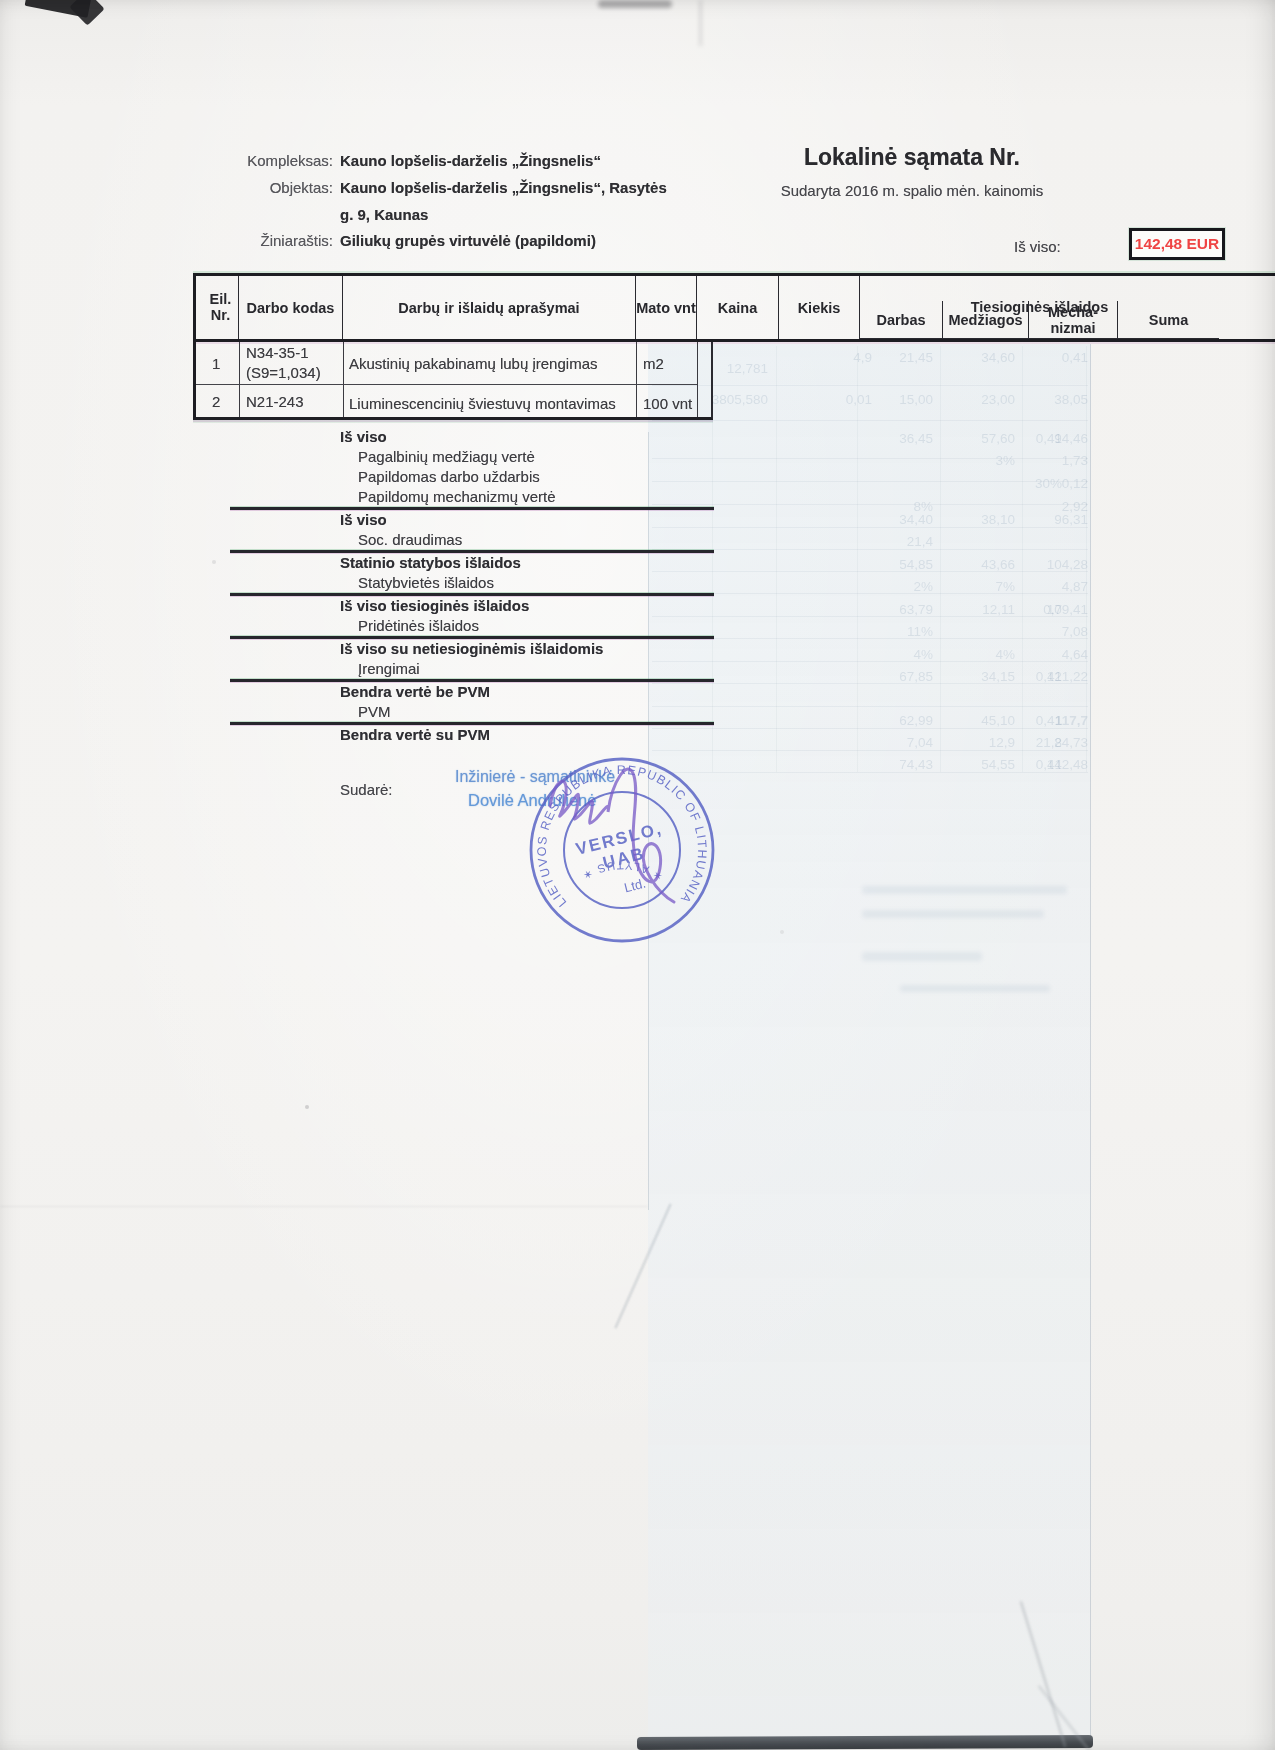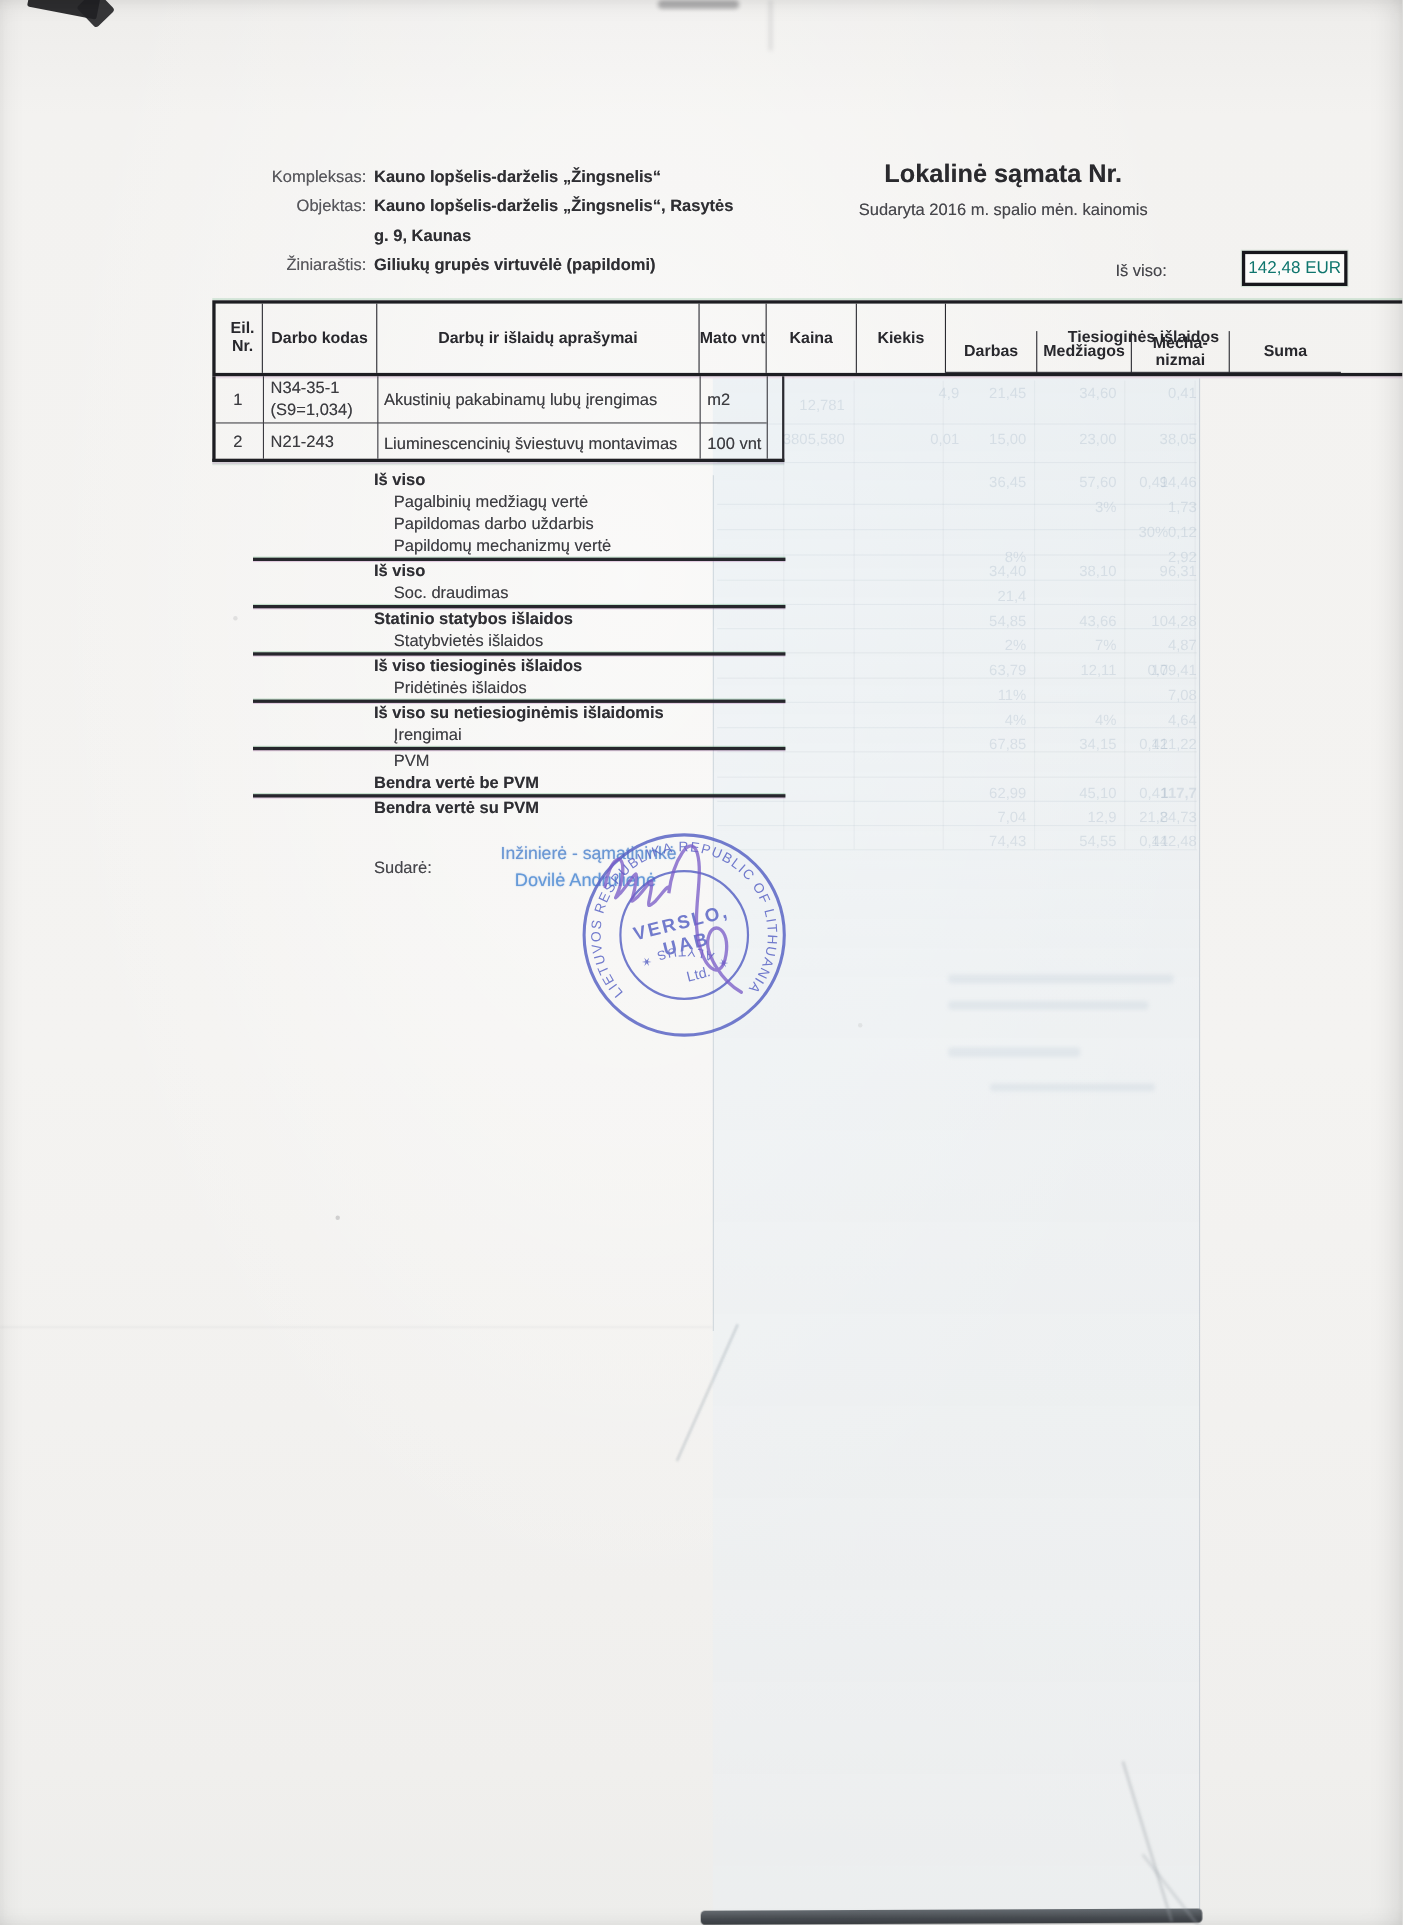--- a/index.html
+++ b/index.html
@@ -45,21 +45,21 @@
   .gvl{position:absolute;top:346px;height:426px;width:1px;background:#7e96ab;opacity:.08;}
   .gbar{position:absolute;background:#9eb2c4;opacity:.18;filter:blur(2px);border-radius:3px;}
 
   
   .hlabel{position:absolute;width:106px;text-align:right;font-size:15px;color:#57575c;}
   .hval{position:absolute;left:340px;font-size:15px;font-weight:bold;color:#2e2e32;}
   .doc-title{left:700px;top:144px;width:424px;text-align:center;font-size:23px;font-weight:bold;color:#2a2a2e;}
   .doc-subtitle{left:700px;top:182px;width:424px;text-align:center;font-size:15px;color:#47474c;}
   .total-label{left:1014px;top:238px;width:108px;text-align:left;font-size:15px;color:#47474c;}
   .total-box{left:1129px;top:228px;width:96px;height:32px;border:3px solid #17171c;background:#fcfcfa;
-    display:flex;align-items:center;justify-content:center;font-size:15.5px;font-weight:normal;color:#0f766e;
+    display:flex;align-items:center;justify-content:center;font-size:15.5px;font-weight:bold;color:#ef4444;
     box-shadow:0 0 0 1px rgba(50,150,90,.15);box-sizing:border-box;}
 
   
   .thead{left:193px;top:273px;width:1168px;height:69px;border:3px solid #1d1d22;box-sizing:border-box;
     box-shadow:0 2px 0 rgba(150,50,150,.12),0 -2px 0 rgba(60,160,95,.18);}
   .thead .cell{position:absolute;display:flex;align-items:center;justify-content:center;
     font-size:14.5px;font-weight:bold;color:#28282d;top:0;height:63px;box-sizing:border-box;}
   .bline{border-right:1.5px solid #2a2a30;}
   .c-eilnr{left:0;width:43px;flex-direction:column;align-items:flex-start;justify-content:space-between;padding:4px 0 6px 7px;}
   .c-code{left:43px;width:104px;}
@@ -260,22 +260,22 @@
       <div class="srule"></div>
       <div class="sline bold">Statinio statybos išlaidos</div>
       <div class="sline ind">Statybvietės išlaidos</div>
       <div class="srule"></div>
       <div class="sline bold">Iš viso tiesioginės išlaidos</div>
       <div class="sline ind">Pridėtinės išlaidos</div>
       <div class="srule"></div>
       <div class="sline bold">Iš viso su netiesioginėmis išlaidomis</div>
       <div class="sline ind">Įrengimai</div>
       <div class="srule"></div>
+      <div class="sline bold">Bendra vertė be PVM</div>
       <div class="sline ind">PVM</div>
-      <div class="sline bold">Bendra vertė be PVM</div>
       <div class="srule"></div>
       <div class="sline bold">Bendra vertė su PVM</div>
     </div>
 
   <span class="abs made-label soft">Sudarė:</span>
   <span class="abs sig-role">Inžinierė - sąmatininkė</span>
   <span class="abs sig-name">Dovilė Andrulienė</span>
 
   <svg class="abs stamp-wrap" viewBox="0 0 196 196">
     <g fill="none" stroke="#5560c4">

